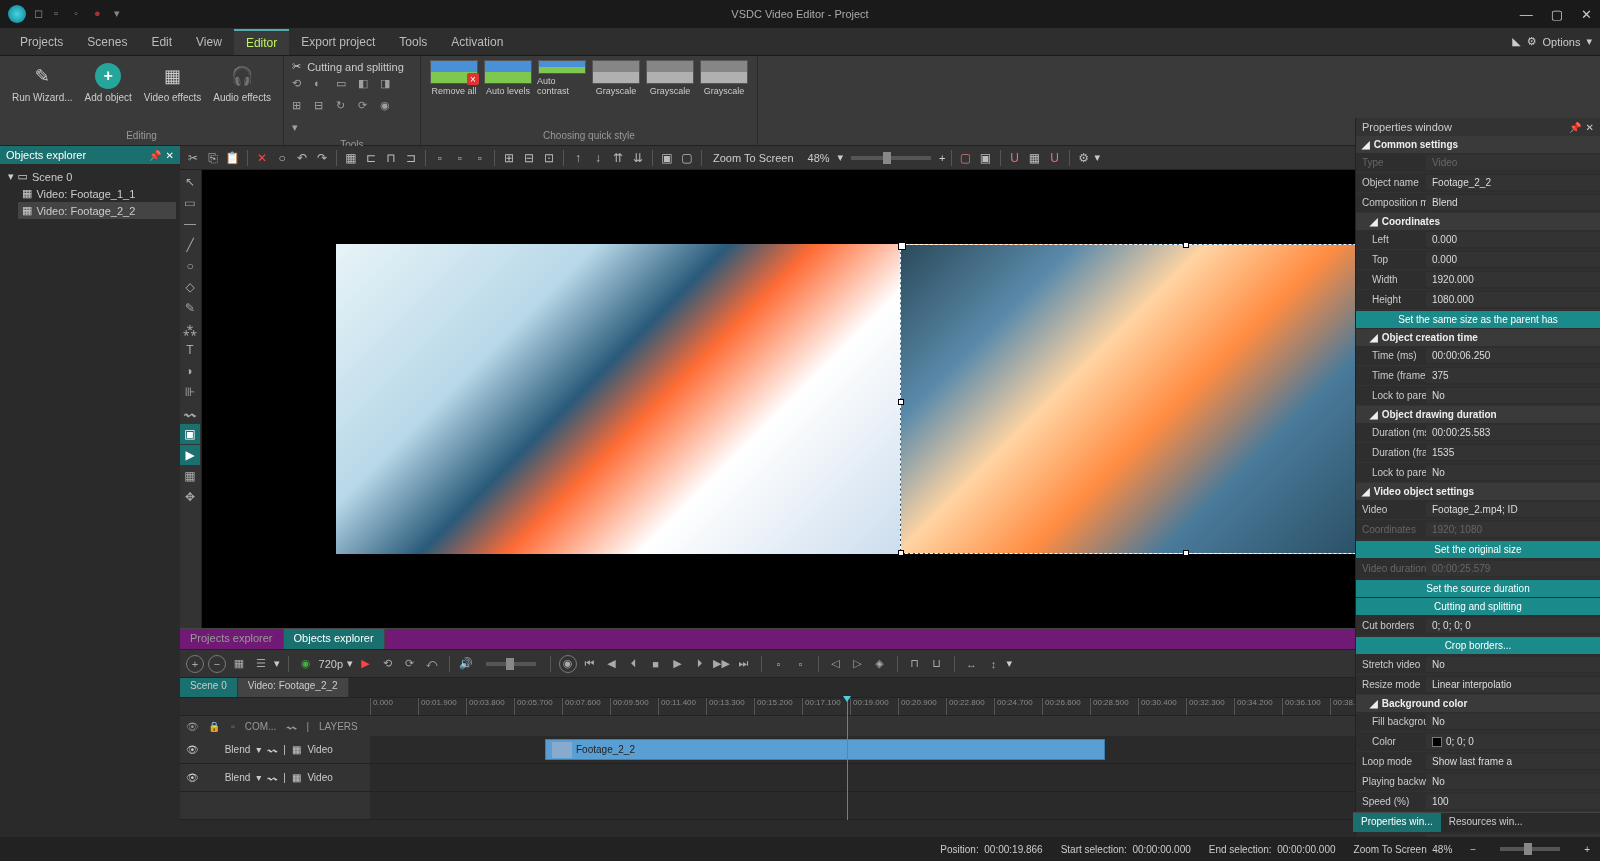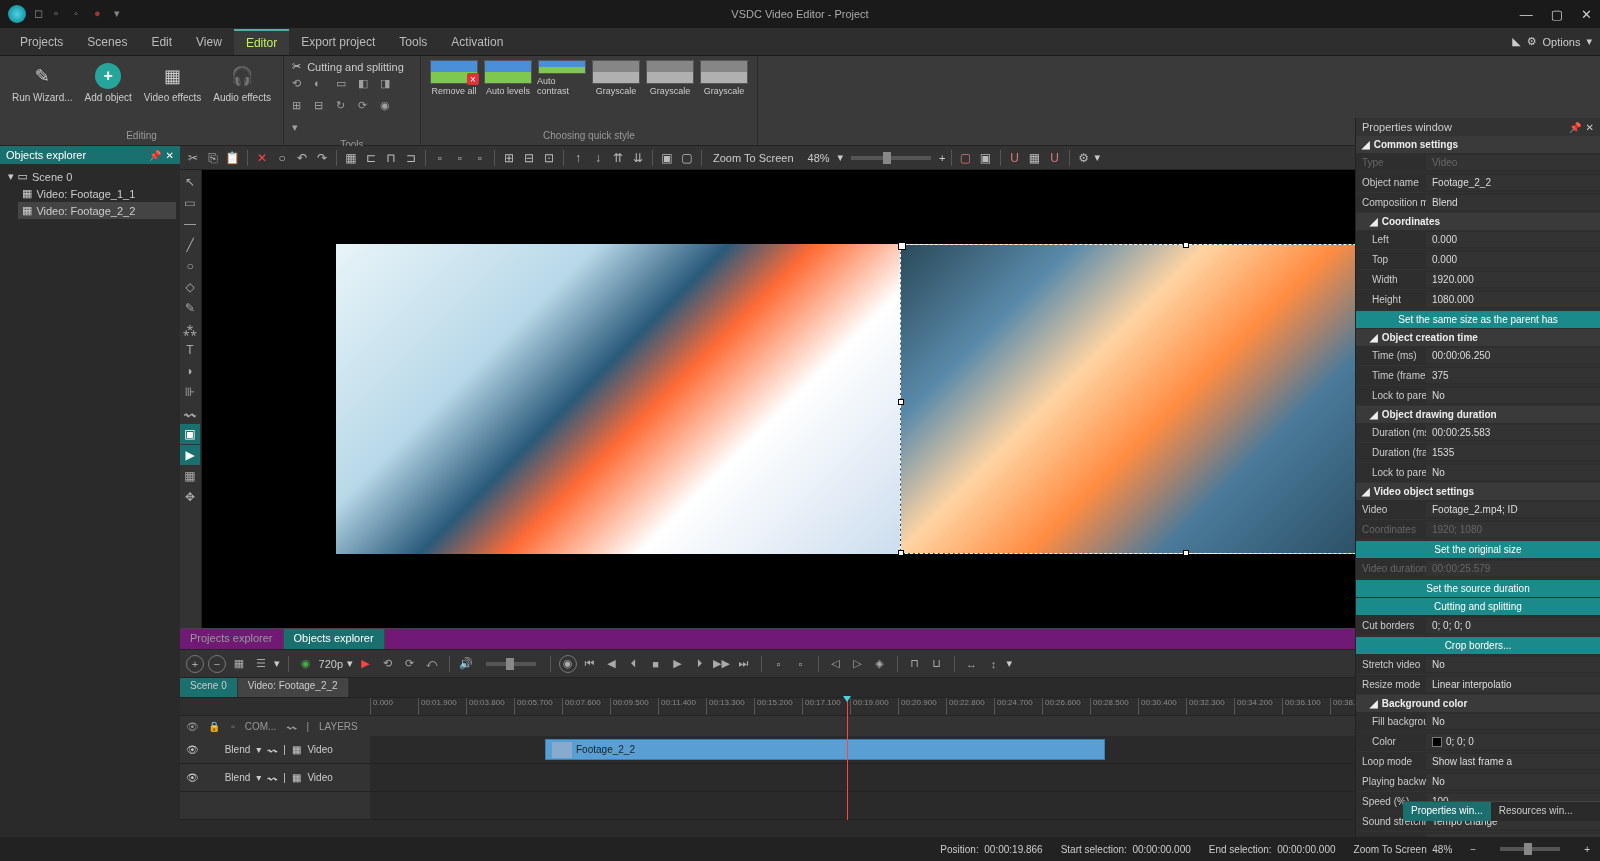--- a/index.html
+++ b/index.html
@@ -87,21 +87,21 @@
 .tl-trackshdr{height:20px;background:#333;display:flex;align-items:center;padding:0 6px;font-size:10px;color:#999;gap:10px}
 .tl-track{height:28px;display:flex;border-bottom:1px solid #222}
 .tl-track .th{width:190px;background:#333;display:flex;align-items:center;padding:0 6px;gap:6px;font-size:10px;color:#ccc}
 .tl-track .th .eye{cursor:pointer}
 .tl-track .tc{flex:1;background:#2a2a2a;position:relative}
 .clip{position:absolute;top:3px;bottom:3px;background:#5a9fd4;border:1px solid #3a7fb4;display:flex;align-items:center;padding:0 6px;font-size:10px;color:#222}
 .clip .thm{width:20px;height:16px;background:#8ac;margin-right:4px}
 .playhead{position:absolute;top:0;bottom:0;width:1px;background:#f44;left:490px;z-index:5}
 .playhead::before{content:"";position:absolute;top:-2px;left:-4px;width:0;height:0;border-left:4px solid transparent;border-right:4px solid transparent;border-top:6px solid #4dd0e1}
 .statusbar{position:absolute;bottom:0;left:0;right:0;height:24px;background:#222;display:flex;align-items:center;justify-content:flex-end;padding:0 10px;font-size:10px;color:#ccc;gap:18px}
-.bottom-tabs{position:absolute;bottom:40px;right:0;width:197px;height:20px;background:#2a2a2a;display:flex;border-top:1px solid #444}
+.bottom-tabs{position:absolute;bottom:29px;right:0;width:247px;height:20px;background:#2a2a2a;display:flex;border-top:1px solid #444}
 .bottom-tabs .bt{padding:3px 8px;font-size:10px;cursor:pointer}
 .bottom-tabs .bt.act{background:#1a6f6f;color:#fff}
 </style>
 </head>
 <body>
 
 <div class="titlebar">
   <div class="logo"></div>
   <div class="qat">
     <span>◻</span>

